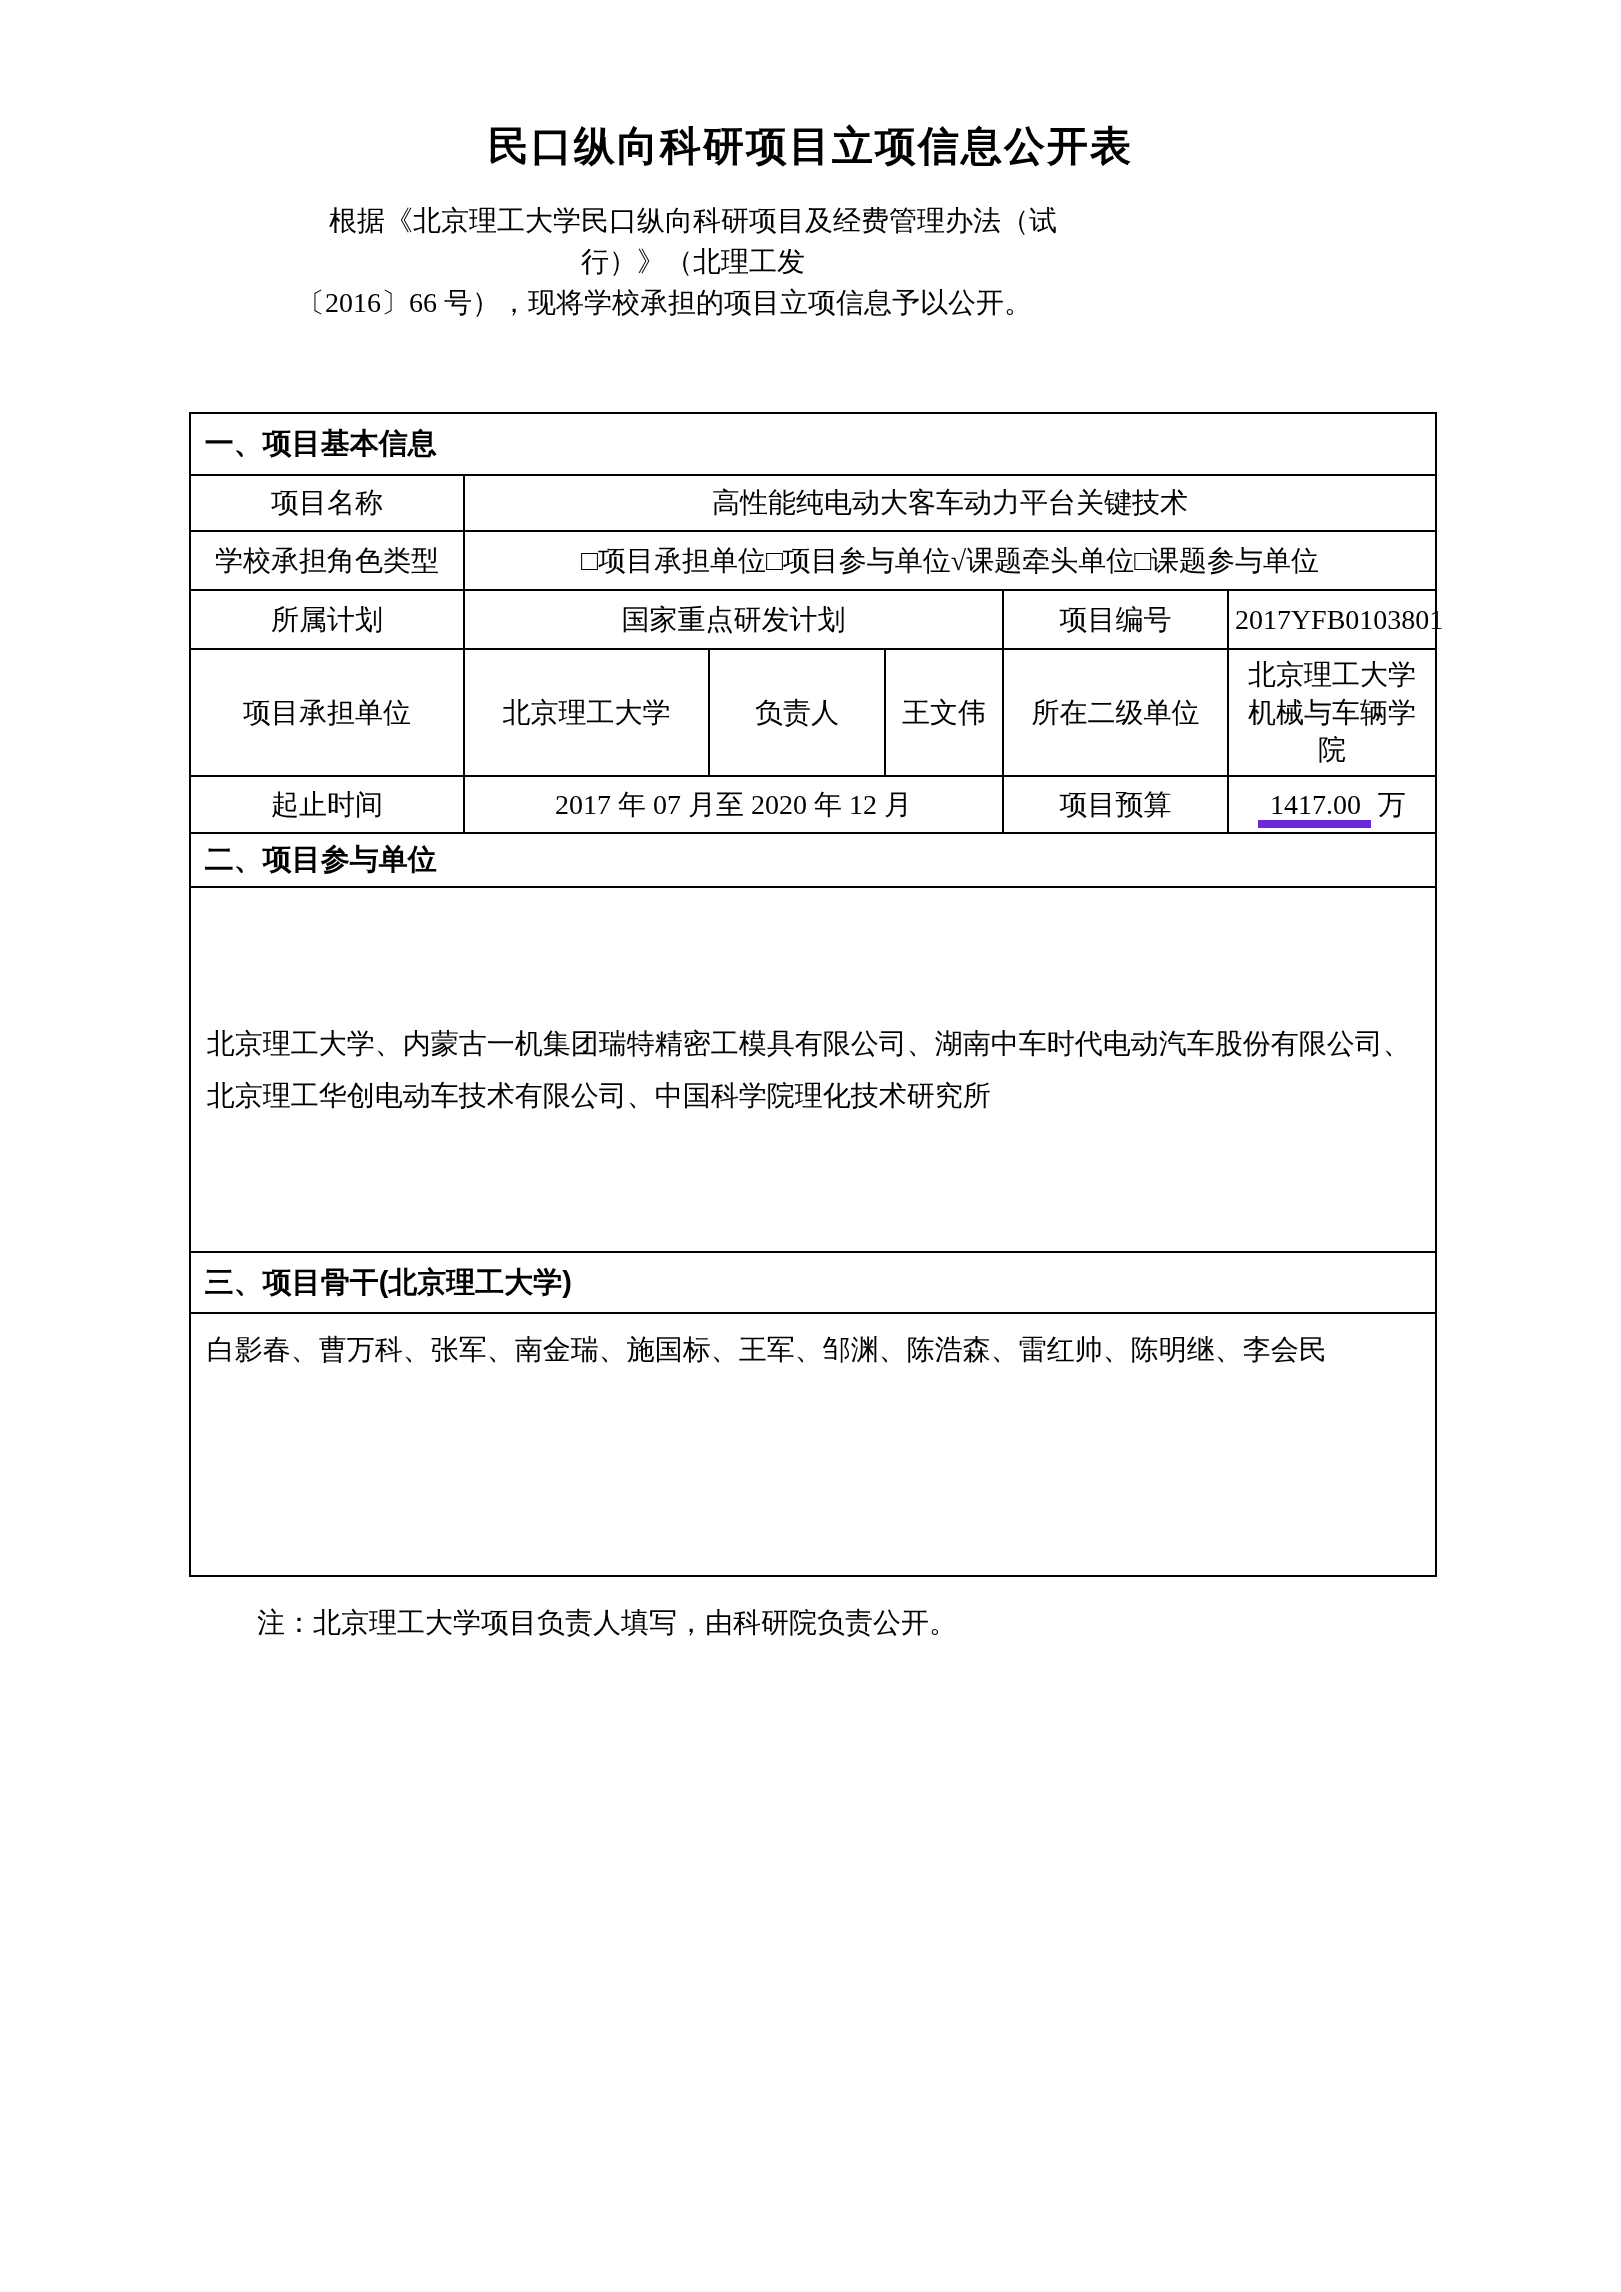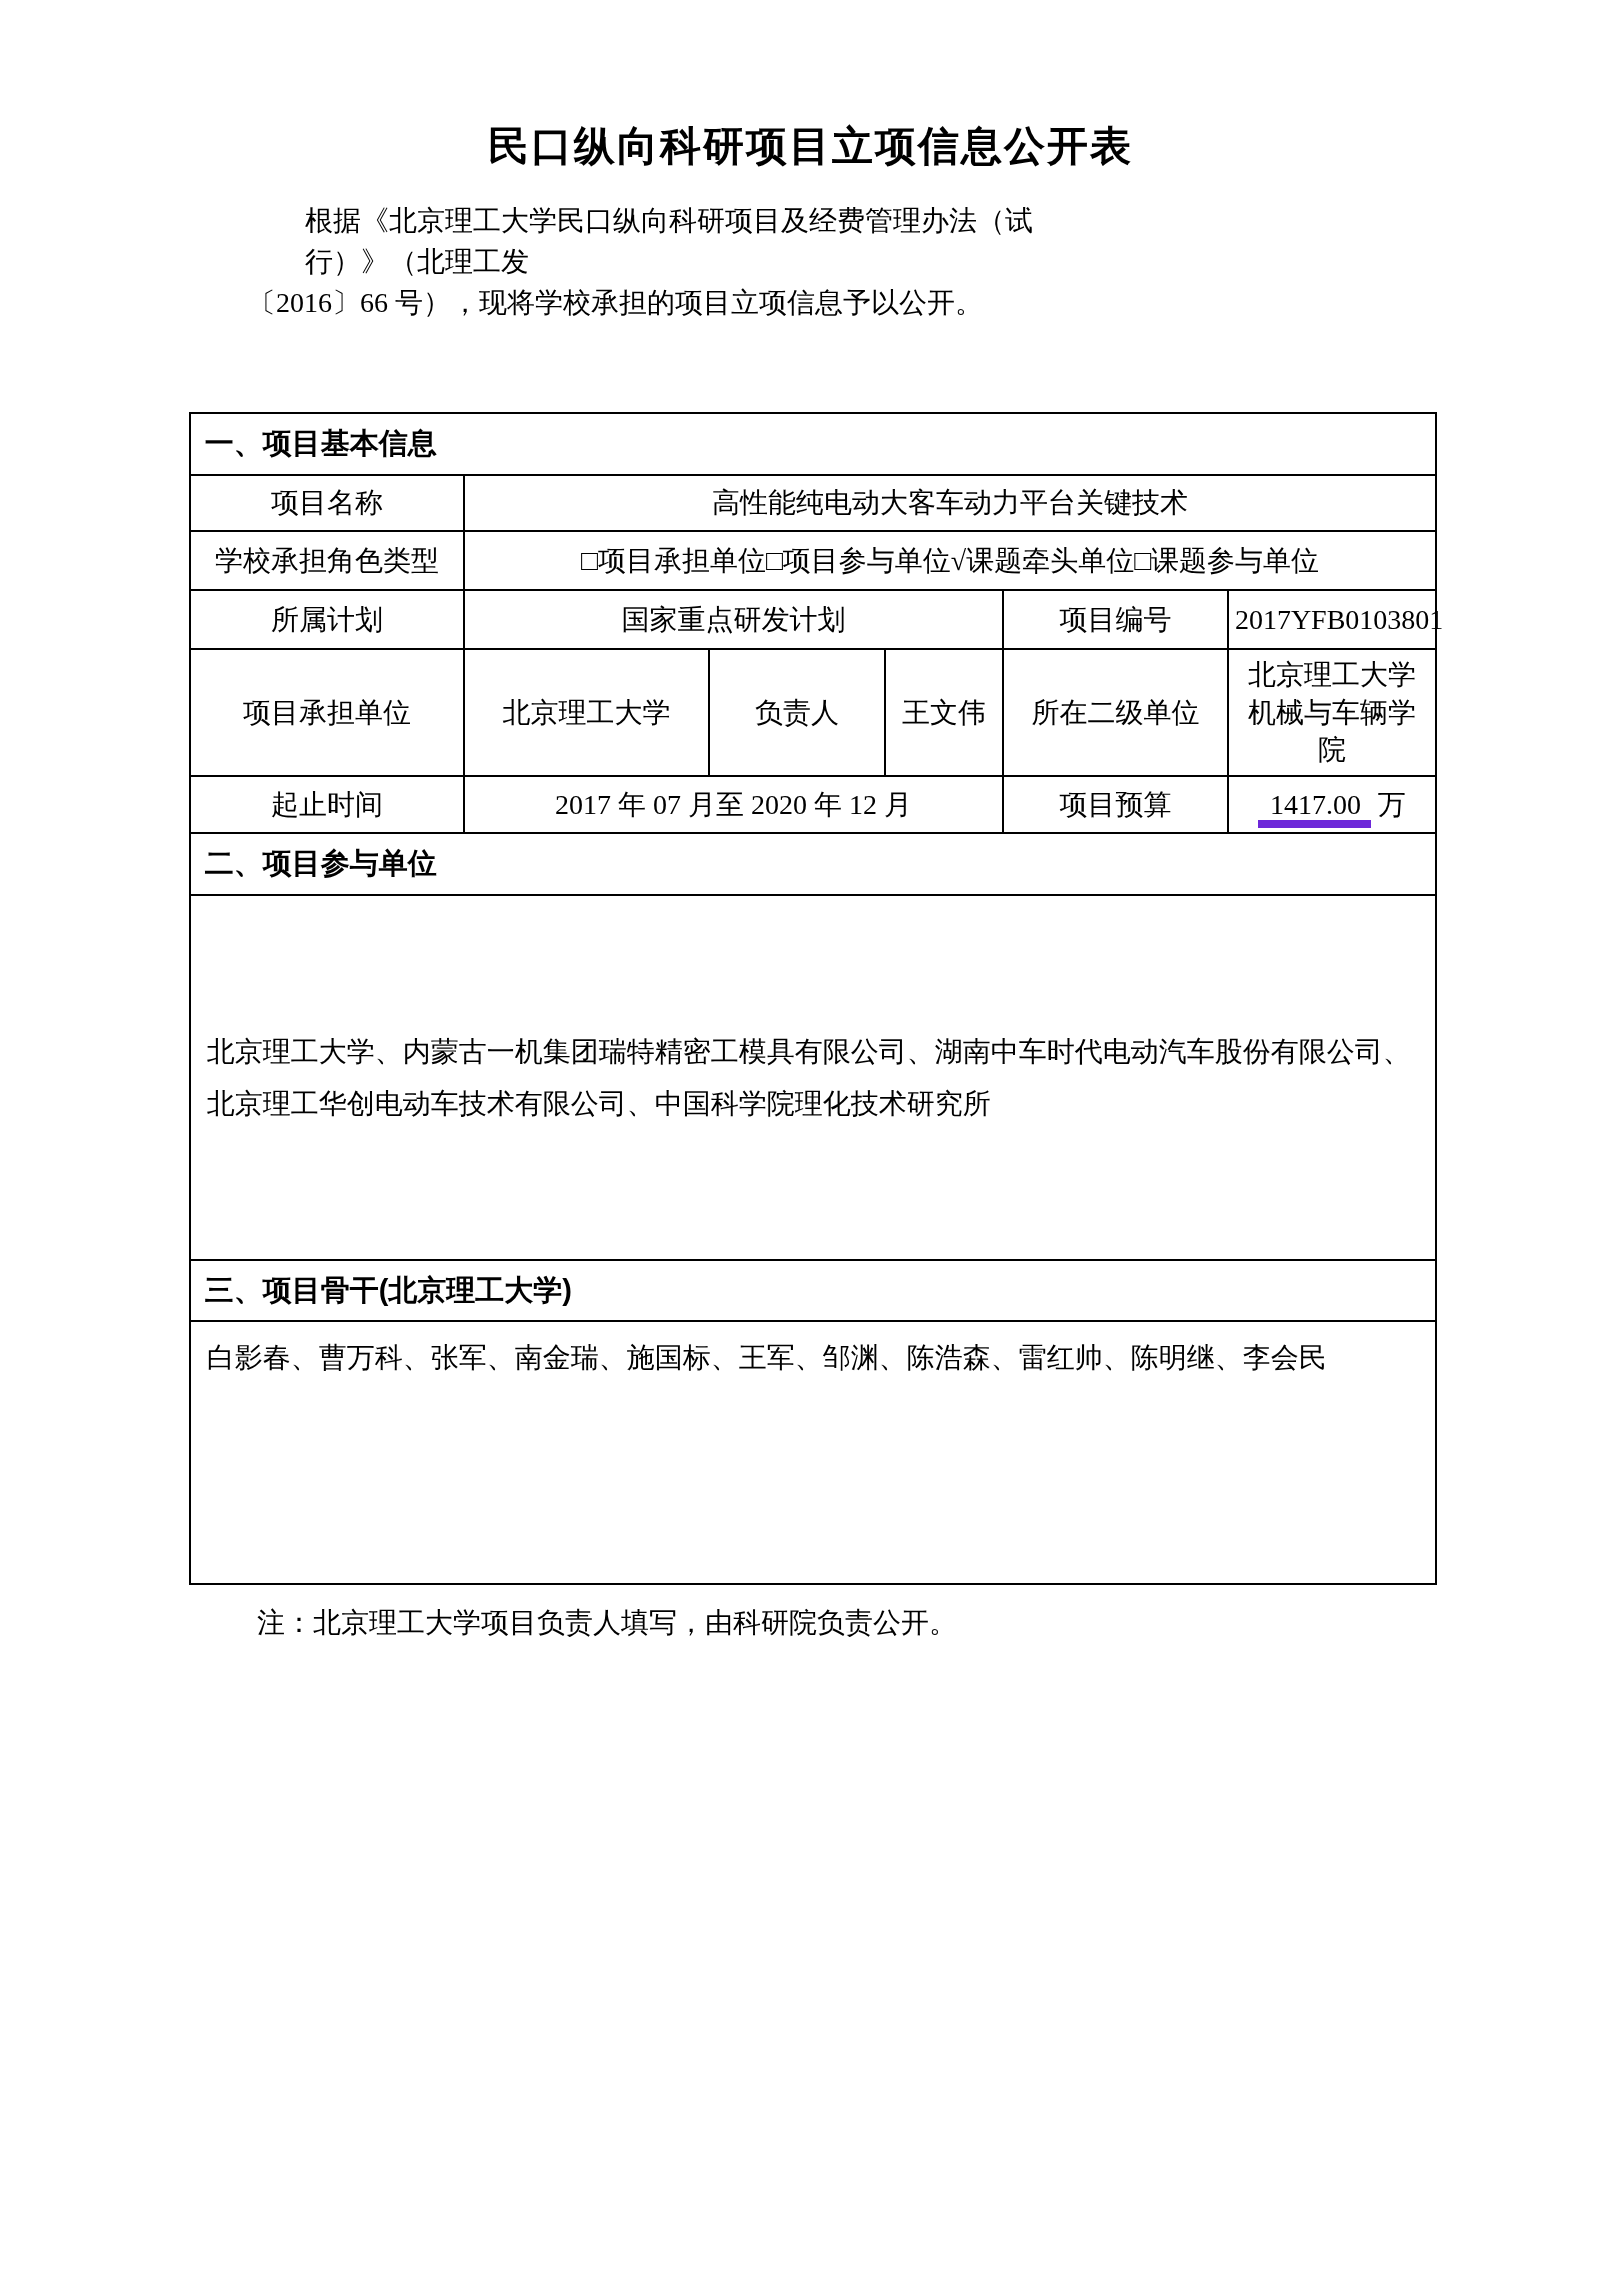--- a/index.html
+++ b/index.html
@@ -18,20 +18,21 @@
     text-align: center;
     font-size: 41px;
     font-weight: bold;
     letter-spacing: 2px;
   }
   .intro {
     margin: 25.5px 0 0 248px;
     width: 833px;
     font-size: 28px;
     line-height: 41px;
+    text-align: center;
   }
   .intro .line1 { padding-left: 57px; }
   .main-table {
     position: absolute;
     left: 189px;
     top: 412px;
     width: 1247px;
     border-collapse: collapse;
     table-layout: fixed;
     border: 2.9px solid #000;
@@ -120,21 +121,21 @@
         <td>所在二级单位</td>
         <td style="padding:3.9px 15.7px">北京理工大学机械与车辆学院</td>
       </tr>
       <tr>
         <td style="height:57px">起止时间</td>
         <td colspan="3">2017 年 07 月至 2020 年 12 月</td>
         <td>项目预算</td>
         <td><span class="budget-num">1417.00</span> <span>万</span></td>
       </tr>
       <tr>
-        <td colspan="6" class="section-head" style="height:62px">二、项目参与单位</td>
+        <td colspan="6" class="section-head" style="height:54px">二、项目参与单位</td>
       </tr>
       <tr>
         <td colspan="6" class="free-text" style="height:365px">北京理工大学、内蒙古一机集团瑞特精密工模具有限公司、湖南中车时代电动汽车股份有限公司、北京理工华创电动车技术有限公司、中国科学院理化技术研究所</td>
       </tr>
       <tr>
         <td colspan="6" class="section-head" style="height:61px">三、项目骨干(北京理工大学)</td>
       </tr>
       <tr>
         <td colspan="6" class="free-text top-align" style="height:263px">白影春、曹万科、张军、南金瑞、施国标、王军、邹渊、陈浩森、雷红帅、陈明继、李会民</td>
       </tr>

